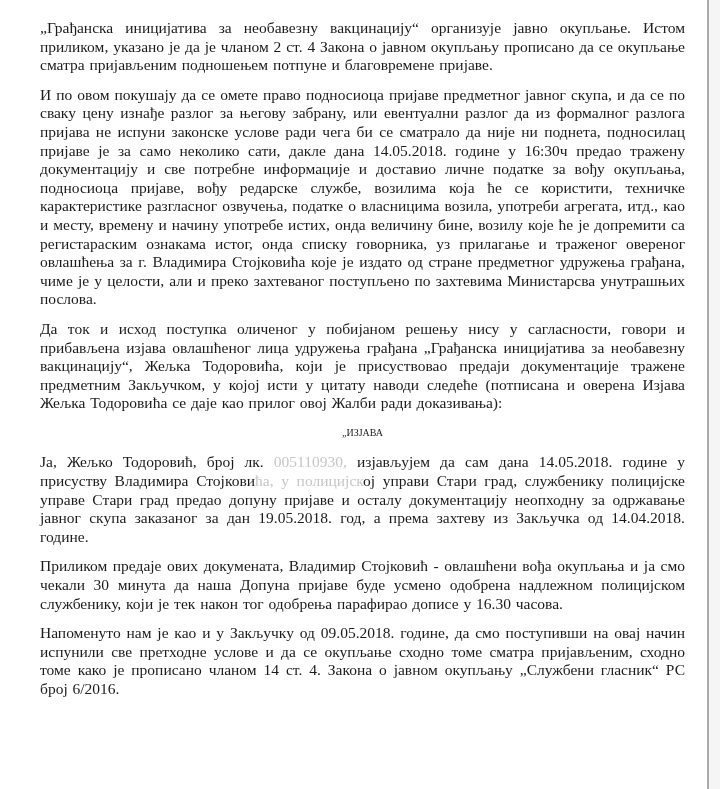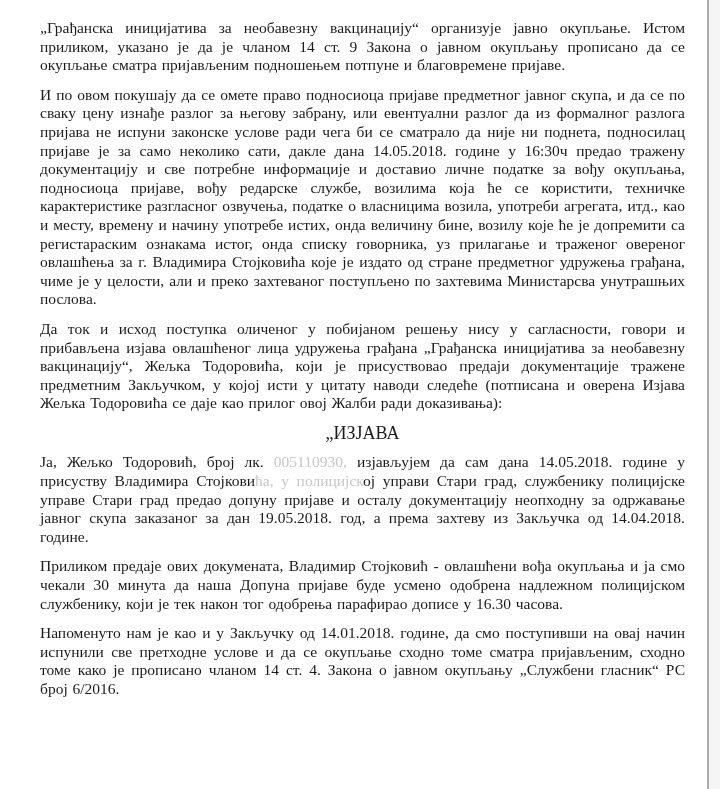--- a/index.html
+++ b/index.html
@@ -43,38 +43,38 @@
     margin: 0 0 11px 0;
     font-size: 15.5px;
     line-height: 18.6px;
     text-align: justify;
     text-justify: inter-word;
     word-spacing: 1px;
     color: #1b1b1b;
   }
   .heading {
     margin: 0 0 11px 0;
-    font-size: 18px;
+    font-size: 10px;
     line-height: 18.6px;
     text-align: center;
     color: #1b1b1b;
   }
   .redacted {
     color: #c6c6c6;
     filter: blur(0.6px);
     font-family: Liberation Serif, serif;
   }
 </style>
 </head>
 <body>
 
 <div class="page">
   <div class="doc" id="doc">
-      <p class="para"><span>„Грађанска иницијатива за необавезну вакцинацију“ организује јавно окупљање. Истом приликом, указано је да је чланом 14 ст. 9 Закона о јавном окупљању прописано да се окупљање сматра пријављеним подношењем потпуне и благовремене пријаве.</span></p>
+      <p class="para"><span>„Грађанска иницијатива за необавезну вакцинацију“ организује јавно окупљање. Истом приликом, указано је да је чланом 2 ст. 4 Закона о јавном окупљању прописано да се окупљање сматра пријављеним подношењем потпуне и благовремене пријаве.</span></p>
       <p class="para"><span>И по овом покушају да се омете право подносиоца пријаве предметног јавног скупа, и да се по сваку цену изнађе разлог за његову забрану, или евентуални разлог да из формалног разлога пријава не испуни законске услове ради чега би се сматрало да није ни поднета, подносилац пријаве је за само неколико сати, дакле дана 14.05.2018. године у 16:30ч предао тражену документацију и све потребне информације и доставио личне податке за вођу окупљања, подносиоца пријаве, вођу редарске службе, возилима која ће се користити, техничке карактеристике разгласног озвучења, податке о власницима возила, употреби агрегата, итд., као и месту, времену и начину употребе истих, онда величину бине, возилу које ће је допремити са регистараским ознакама истог, онда списку говорника, уз прилагање и траженог овереног овлашћења за г. Владимира Стојковића које је издато од стране предметног удружења грађана, чиме је у целости, али и преко захтеваног поступљено по захтевима Министарсва унутрашњих послова.</span></p>
       <p class="para"><span>Да ток и исход поступка оличеног у побијаном решењу нису у сагласности, говори и прибављена изјава овлашћеног лица удружења грађана „Грађанска иницијатива за необавезну вакцинацију“, Жељка Тодоровића, који је присуствовао предаји документације тражене предметним Закључком, у којој исти у цитату наводи следеће (потписана и оверена Изјава Жељка Тодоровића се даје као прилог овој Жалби ради доказивања):</span></p>
       <div class="heading"><span>„ИЗЈАВА</span></div>
       <p class="para"><span>Ја, Жељко Тодоровић, број лк. </span><span class="redacted">005110930,</span><span> изјављујем да сам дана 14.05.2018. године у присуству Владимира Стојкови</span><span class="redacted">ћа, у полицијск</span><span>ој управи Стари град, службенику полицијске управе Стари град предао допуну пријаве и осталу документацију неопходну за одржавање јавног скупа заказаног за дан 19.05.2018. год, а према захтеву из Закључка од 14.04.2018. године.</span></p>
       <p class="para"><span>Приликом предаје ових докумената, Владимир Стојковић - овлашћени вођа окупљања и ја смо чекали 30 минута да наша Допуна пријаве буде усмено одобрена надлежном полицијском службенику, који је тек након тог одобрења парафирао дописе у 16.30 часова.</span></p>
-      <p class="para"><span>Напоменуто нам је као и у Закључку од 14.01.2018. године, да смо поступивши на овај начин испунили све претходне услове и да се окупљање сходно томе сматра пријављеним, сходно томе како је прописано чланом 14 ст. 4. Закона о јавном окупљању „Службени гласник“ РС број 6/2016.</span></p>
+      <p class="para"><span>Напоменуто нам је као и у Закључку од 09.05.2018. године, да смо поступивши на овај начин испунили све претходне услове и да се окупљање сходно томе сматра пријављеним, сходно томе како је прописано чланом 14 ст. 4. Закона о јавном окупљању „Службени гласник“ РС број 6/2016.</span></p>
     </div>
 </div>
 <div class="edge-strip"></div>
 
 </body></html>

